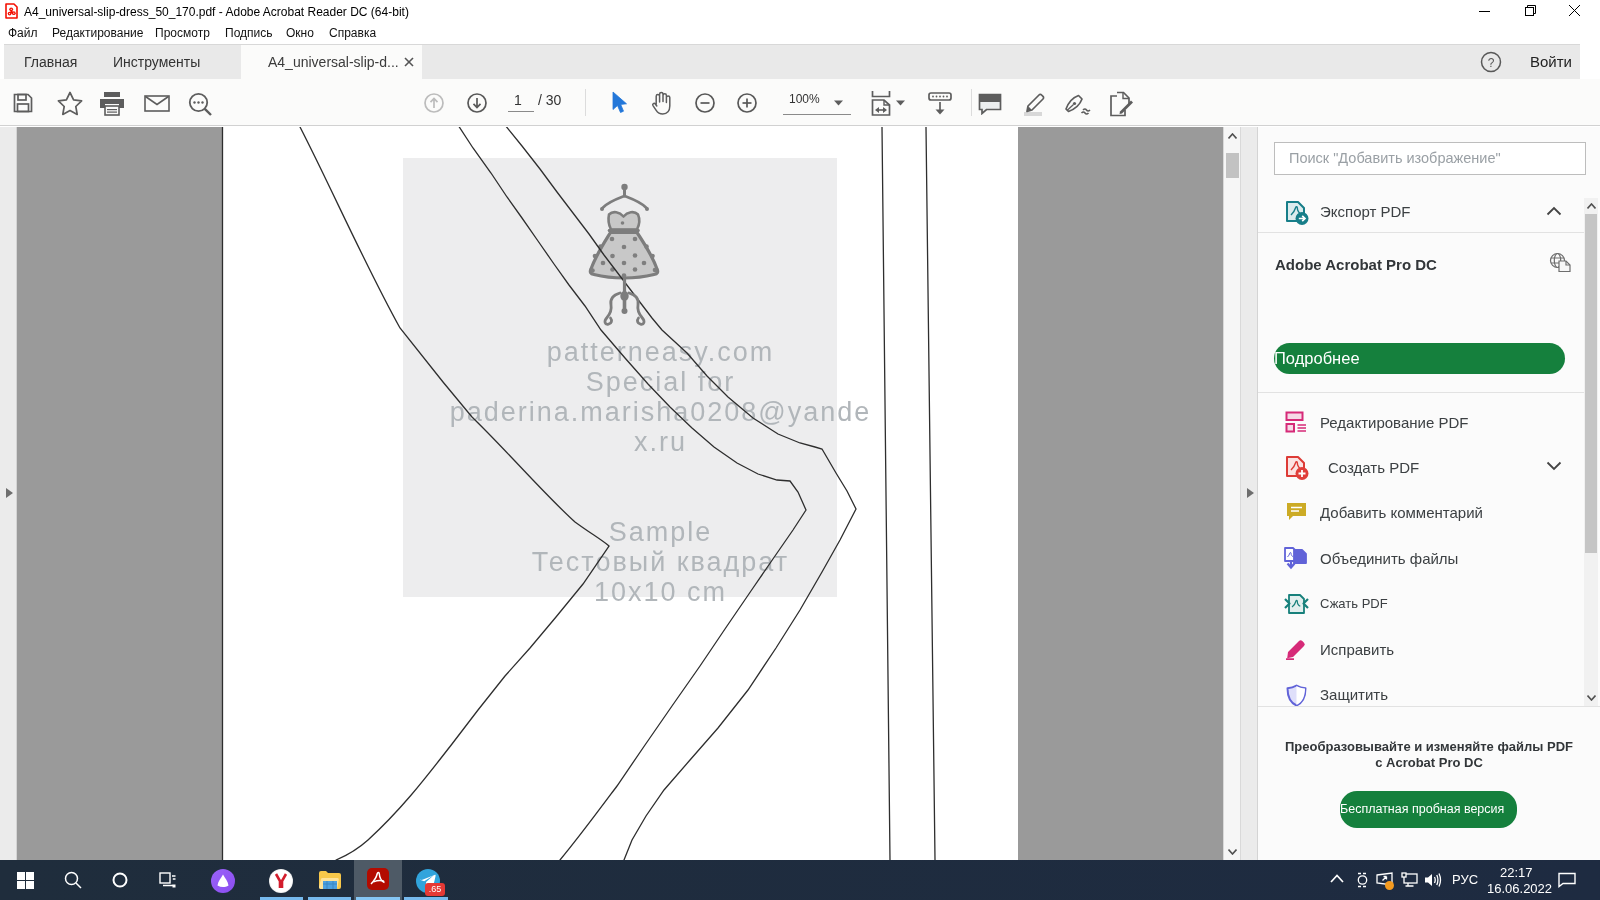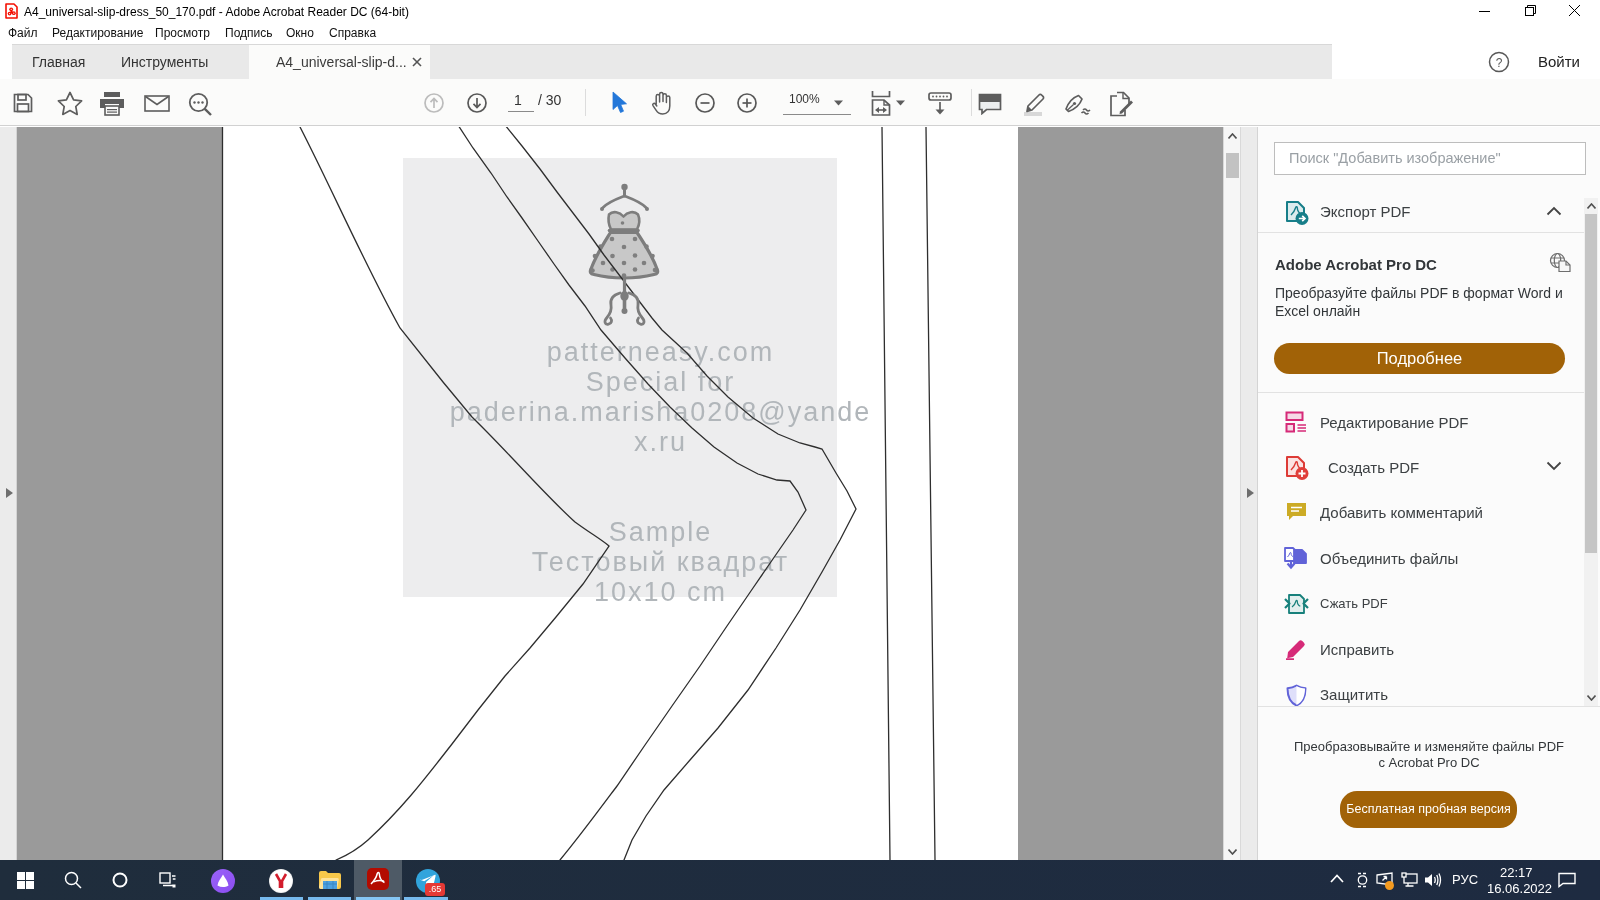--- a/index.html
+++ b/index.html
@@ -6,40 +6,40 @@
   html,body { width:1600px; height:900px; overflow:hidden; }
   body { font-family:"Liberation Sans", sans-serif; position:relative; background:#fff; }
   .abs { position:absolute; }
   
   #titlebar { left:0; top:0; width:1600px; height:23px; background:#fff; }
   #title-text { left:24px; top:5px; font-size:12px; color:#000; }
   
   #menubar { left:0; top:23px; width:1600px; height:21px; background:#fff; font-size:12px; color:#111; }
   #menubar span { position:absolute; top:3px; }
   
-  #tabbar { left:12px; top:44px; width:1320px; height:35px; background:#e9e9e9; border-top:1px solid #d8d8d8; }
+  #tabbar { left:4px; top:44px; width:1576px; height:35px; background:#e9e9e9; border-top:1px solid #d8d8d8; }
   .tabtxt { position:absolute; top:9px; font-size:14px; color:#333; }
   #activetab { position:absolute; left:237px; top:0px; width:181px; height:35px; background:#fbfbfa; }
   
   #toolbar { left:0; top:79px; width:1600px; height:47px; background:#fbfbfa; border-bottom:1px solid #d1d1d1; }
   .sep { position:absolute; top:10px; width:1px; height:27px; background:#dcdcdc; }
   
   #docarea { left:0; top:127px; width:1223px; height:733px; background:#9a9a9a; }
   #leftrail { left:0; top:127px; width:17px; height:733px; background:#ebebeb; border-right:1px solid #d4d4d4;}
   #page { position:absolute; left:222px; top:0px; width:796px; height:733px; background:#fff; }
   #wmsquare { position:absolute; left:403px; top:31px; width:434px; height:439px; background:#ededee; }
   .wmtext { position:absolute; left:0; width:515px; text-align:center; font-size:27px; color:#b1b6ba; letter-spacing:2px;}
   
   #docscroll { left:1223px; top:127px; width:18px; height:733px; background:#f6f6f6; border-right:1px solid #d9d9d9; border-left:1px solid #d9d9d9; }
   #rightrail { left:1241px; top:127px; width:17px; height:733px; background:#ebebeb; border-right:1px solid #d4d4d4; }
   
   #panel { left:1258px; top:127px; width:342px; height:733px; background:#fbfbfb; }
   #searchbox { position:absolute; left:16px; top:15px; width:312px; height:33px; background:#fff; border:1px solid #bdbdbd; color:#9aa0a5; font-size:14.5px; line-height:31px; padding-left:14px; }
   .psep { position:absolute; left:0px; height:1px; background:#e2e2e2; }
-  .bluebtn { position:absolute; background:#a16207; border-radius:17px; color:#fff; text-align:center; }
+  .bluebtn { position:absolute; background:#15803d; border-radius:17px; color:#fff; }
   
   #pscroll { position:absolute; left:326px; top:71px; width:14px; height:508px; background:#f1f1f1; }
   #pthumb { position:absolute; left:1px; top:16px; width:12px; height:339px; background:#c5c5c5; }
   
   #taskbar { left:0; top:860px; width:1600px; height:40px; background:linear-gradient(90deg,#1f2d3c,#1e2b41); }
   .underl { position:absolute; bottom:0px; left:5px; width:38px; height:3px; background:#76b9ed; }
   svg { display:block; }
   .icon { position:absolute; }
 </style>
 </head>
@@ -315,21 +315,20 @@
   <div class="psep" style="top:105px;width:326px"></div>
 
   <span class="abs" style="left:17px;top:129px;font-size:15px;font-weight:bold;color:#323639">Adobe Acrobat Pro DC</span>
   <svg class="icon" style="left:291px;top:125px" width="22" height="20" viewBox="0 0 22 20" fill="none" stroke="#6e6e6e" stroke-width="1.2">
     <circle cx="8.5" cy="8.5" r="7"></circle>
     <ellipse cx="8.5" cy="8.5" rx="3.2" ry="7"></ellipse>
     <path d="M2 6 H15 M2 11 H15"></path>
     <path d="M10 9 H17 L21 13 V19.5 H10 Z" fill="#f7f7f7" stroke="#6e6e6e"></path>
     <path d="M17 9 V13 H21"></path>
   </svg>
-  <div class="abs" style="left:17px;top:158px;width:300px;font-size:14px;color:#323639;line-height:17.5px">Преобразуйте файлы PDF в формат Word и Excel онлайн</div>
   <div class="bluebtn" style="left:16px;top:216px;width:291px;height:31px;font-size:16.5px;line-height:31px">Подробнее</div>
   <div class="psep" style="top:265px;width:326px"></div>
 
   <svg class="icon" style="left:27px;top:284px" width="23" height="22" viewBox="0 0 23 22" fill="none" stroke="#d62a78" stroke-width="2">
     <rect x="1.5" y="1.5" width="16" height="7.5" fill="#f6d9e6"></rect>
     <rect x="1.5" y="13" width="7.5" height="7.5" fill="#f6d9e6"></rect>
     <path d="M12.5 14 H21 M12.5 17 H21 M12.5 20 H21" stroke-width="1.6"></path>
   </svg>
   <span class="abs" style="left:62px;top:287px;font-size:15px;color:#3c4043">Редактирование PDF</span>
   <svg class="icon" style="left:27px;top:329px" width="24" height="24" viewBox="0 0 24 24">
@@ -364,21 +363,21 @@
     <path d="M3 13 L14 2 A2.3 2.3 0 0 1 17.3 2 L19 3.7 A2.3 2.3 0 0 1 19 7 L8 18 L2.2 19.3 Z" fill="#d62a78"></path>
     <path d="M1 20.5 H9" stroke="#d62a78" stroke-width="2.5"></path>
   </svg>
   <span class="abs" style="left:62px;top:514px;font-size:15px;color:#3c4043">Исправить</span>
   <svg class="icon" style="left:28px;top:557px" width="21" height="23" viewBox="0 0 21 23">
     <path d="M10.5 1.5 C13 3 16.5 4 19.5 4.2 C19.5 12 17 18.5 10.5 21.5 C4 18.5 1.5 12 1.5 4.2 C4.5 4 8 3 10.5 1.5 Z" fill="#dfdffa" stroke="#6163d8" stroke-width="2" stroke-linejoin="round"></path>
     <path d="M10.5 2 C12.8 3.3 16 4.3 19 4.5 C19 12 16.6 18 10.5 21 Z" fill="#fff"></path>
   </svg>
   <span class="abs" style="left:62px;top:559px;font-size:15px;color:#3c4043">Защитить</span>
   <div class="psep" style="top:579px;width:342px"></div>
-  <div class="abs" style="left:0;top:612px;width:342px;text-align:center;font-size:13px;font-weight:normal;color:#323639;line-height:16px">Преобразовывайте и изменяйте файлы PDF<br>с Acrobat Pro DC</div>
+  <div class="abs" style="left:0;top:612px;width:342px;text-align:center;font-size:13px;font-weight:bold;color:#323639;line-height:16px">Преобразовывайте и изменяйте файлы PDF<br>с Acrobat Pro DC</div>
   <div class="bluebtn" style="left:82px;top:664px;width:177px;height:37px;font-size:12.5px;line-height:37px">Бесплатная пробная версия</div>
   <div id="pscroll">
     <div id="pthumb"></div>
     <svg class="icon" style="left:3px;top:5px" width="9" height="6" viewBox="0 0 9 6">
         <path d="M0.5 5.5 L4.5 1 L8.5 5.5" fill="none" stroke="#505050" stroke-width="1.6"></path>
       </svg>
     <svg class="icon" style="left:3px;top:497px" width="9" height="6" viewBox="0 0 9 6">
         <path d="M0.5 0.5 L4.5 5 L8.5 0.5" fill="none" stroke="#505050" stroke-width="1.6"></path>
       </svg>
   </div>

